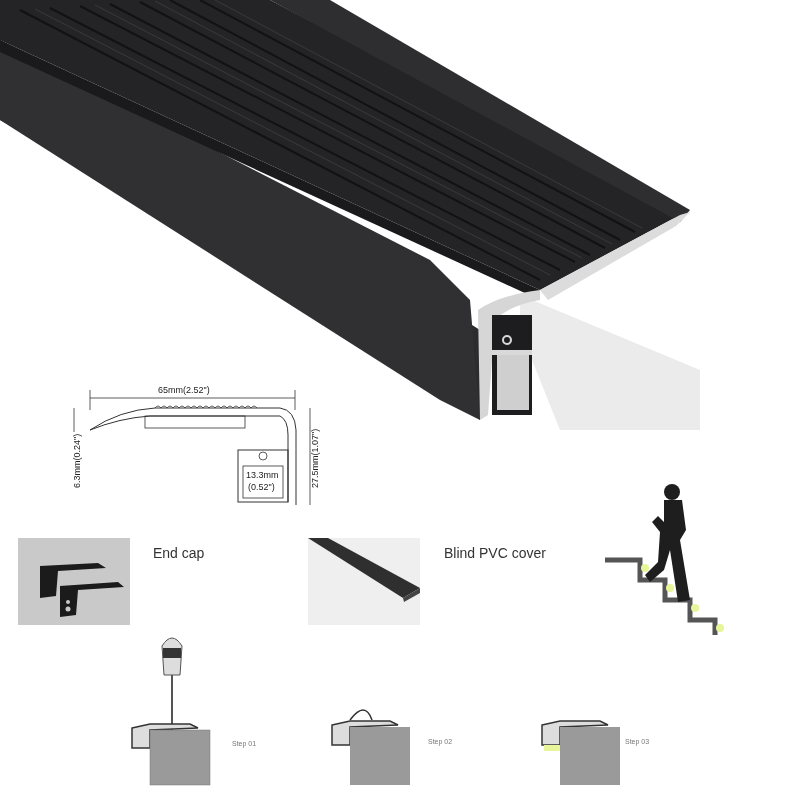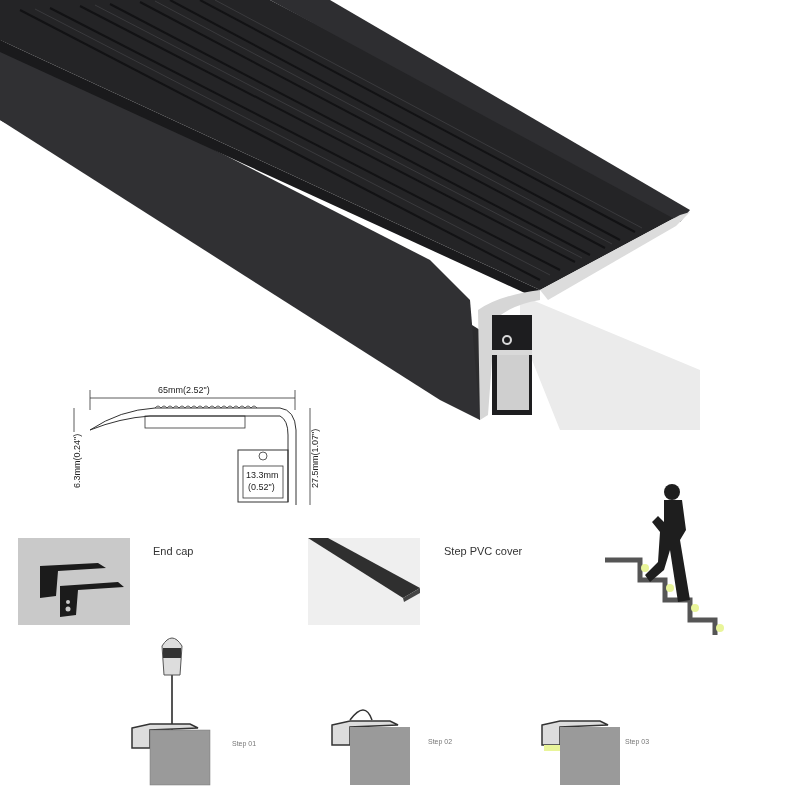--- a/index.html
+++ b/index.html
@@ -1,19 +1,19 @@
 <!DOCTYPE html>
 <html><head>
 <meta charset="utf-8">
 <style>
   html, body { margin:0; padding:0; background:#ffffff; }
   body { width:800px; height:800px; position:relative; overflow:hidden;
          font-family:"Liberation Sans", sans-serif; }
   .abs { position:absolute; }
-  .label { font-size:11px; color:#333;padding-left:8px; }
+  .label { font-size:14px; color:#333;padding-left:8px; }
   .dim-text { font-family:"Liberation Sans", sans-serif; font-size:9px; fill:#222; }
   .step-label { font-size:7px; color:#777; }
   .thumb { background:#c9c9c9; }
   .thumb2 { background:#efefef; }
 </style>
 </head>
 <body>
 
 <div class="abs" style="left:0;top:0;width:720px;height:440px;">
   <svg width="720" height="440" viewBox="0 0 720 440">
@@ -91,21 +91,21 @@
   </svg>
 </div>
 <div class="abs label" style="left:145px;top:545px;">End cap</div>
 
 <div class="abs thumb2" style="left:308px;top:538px;width:112px;height:87px;">
   <svg width="112" height="87" viewBox="0 0 112 87">
     <polygon points="0,0 20,0 112,50 95,60" fill="#2f2f2f"></polygon>
     <polygon points="95,60 112,50 112,55 96,64" fill="#444"></polygon>
   </svg>
 </div>
-<div class="abs label" style="left:436px;top:545px;">Step PVC cover</div>
+<div class="abs label" style="left:436px;top:545px;">Blind PVC cover</div>
 
 <div class="abs" style="left:600px;top:470px;width:130px;height:170px;">
   <svg width="130" height="170" viewBox="0 0 130 170">
 
     <path d="M5,90 L40,90 L40,110 L65,110 L65,130 L90,130 L90,150 L115,150 L115,165" fill="none" stroke="#555" stroke-width="5"></path>
     <g fill="#e9f59a">
       <circle cx="45" cy="98" r="4"></circle>
         <circle cx="70" cy="118" r="4"></circle>
       <circle cx="95" cy="138" r="4"></circle>
         <circle cx="120" cy="158" r="4"></circle>

